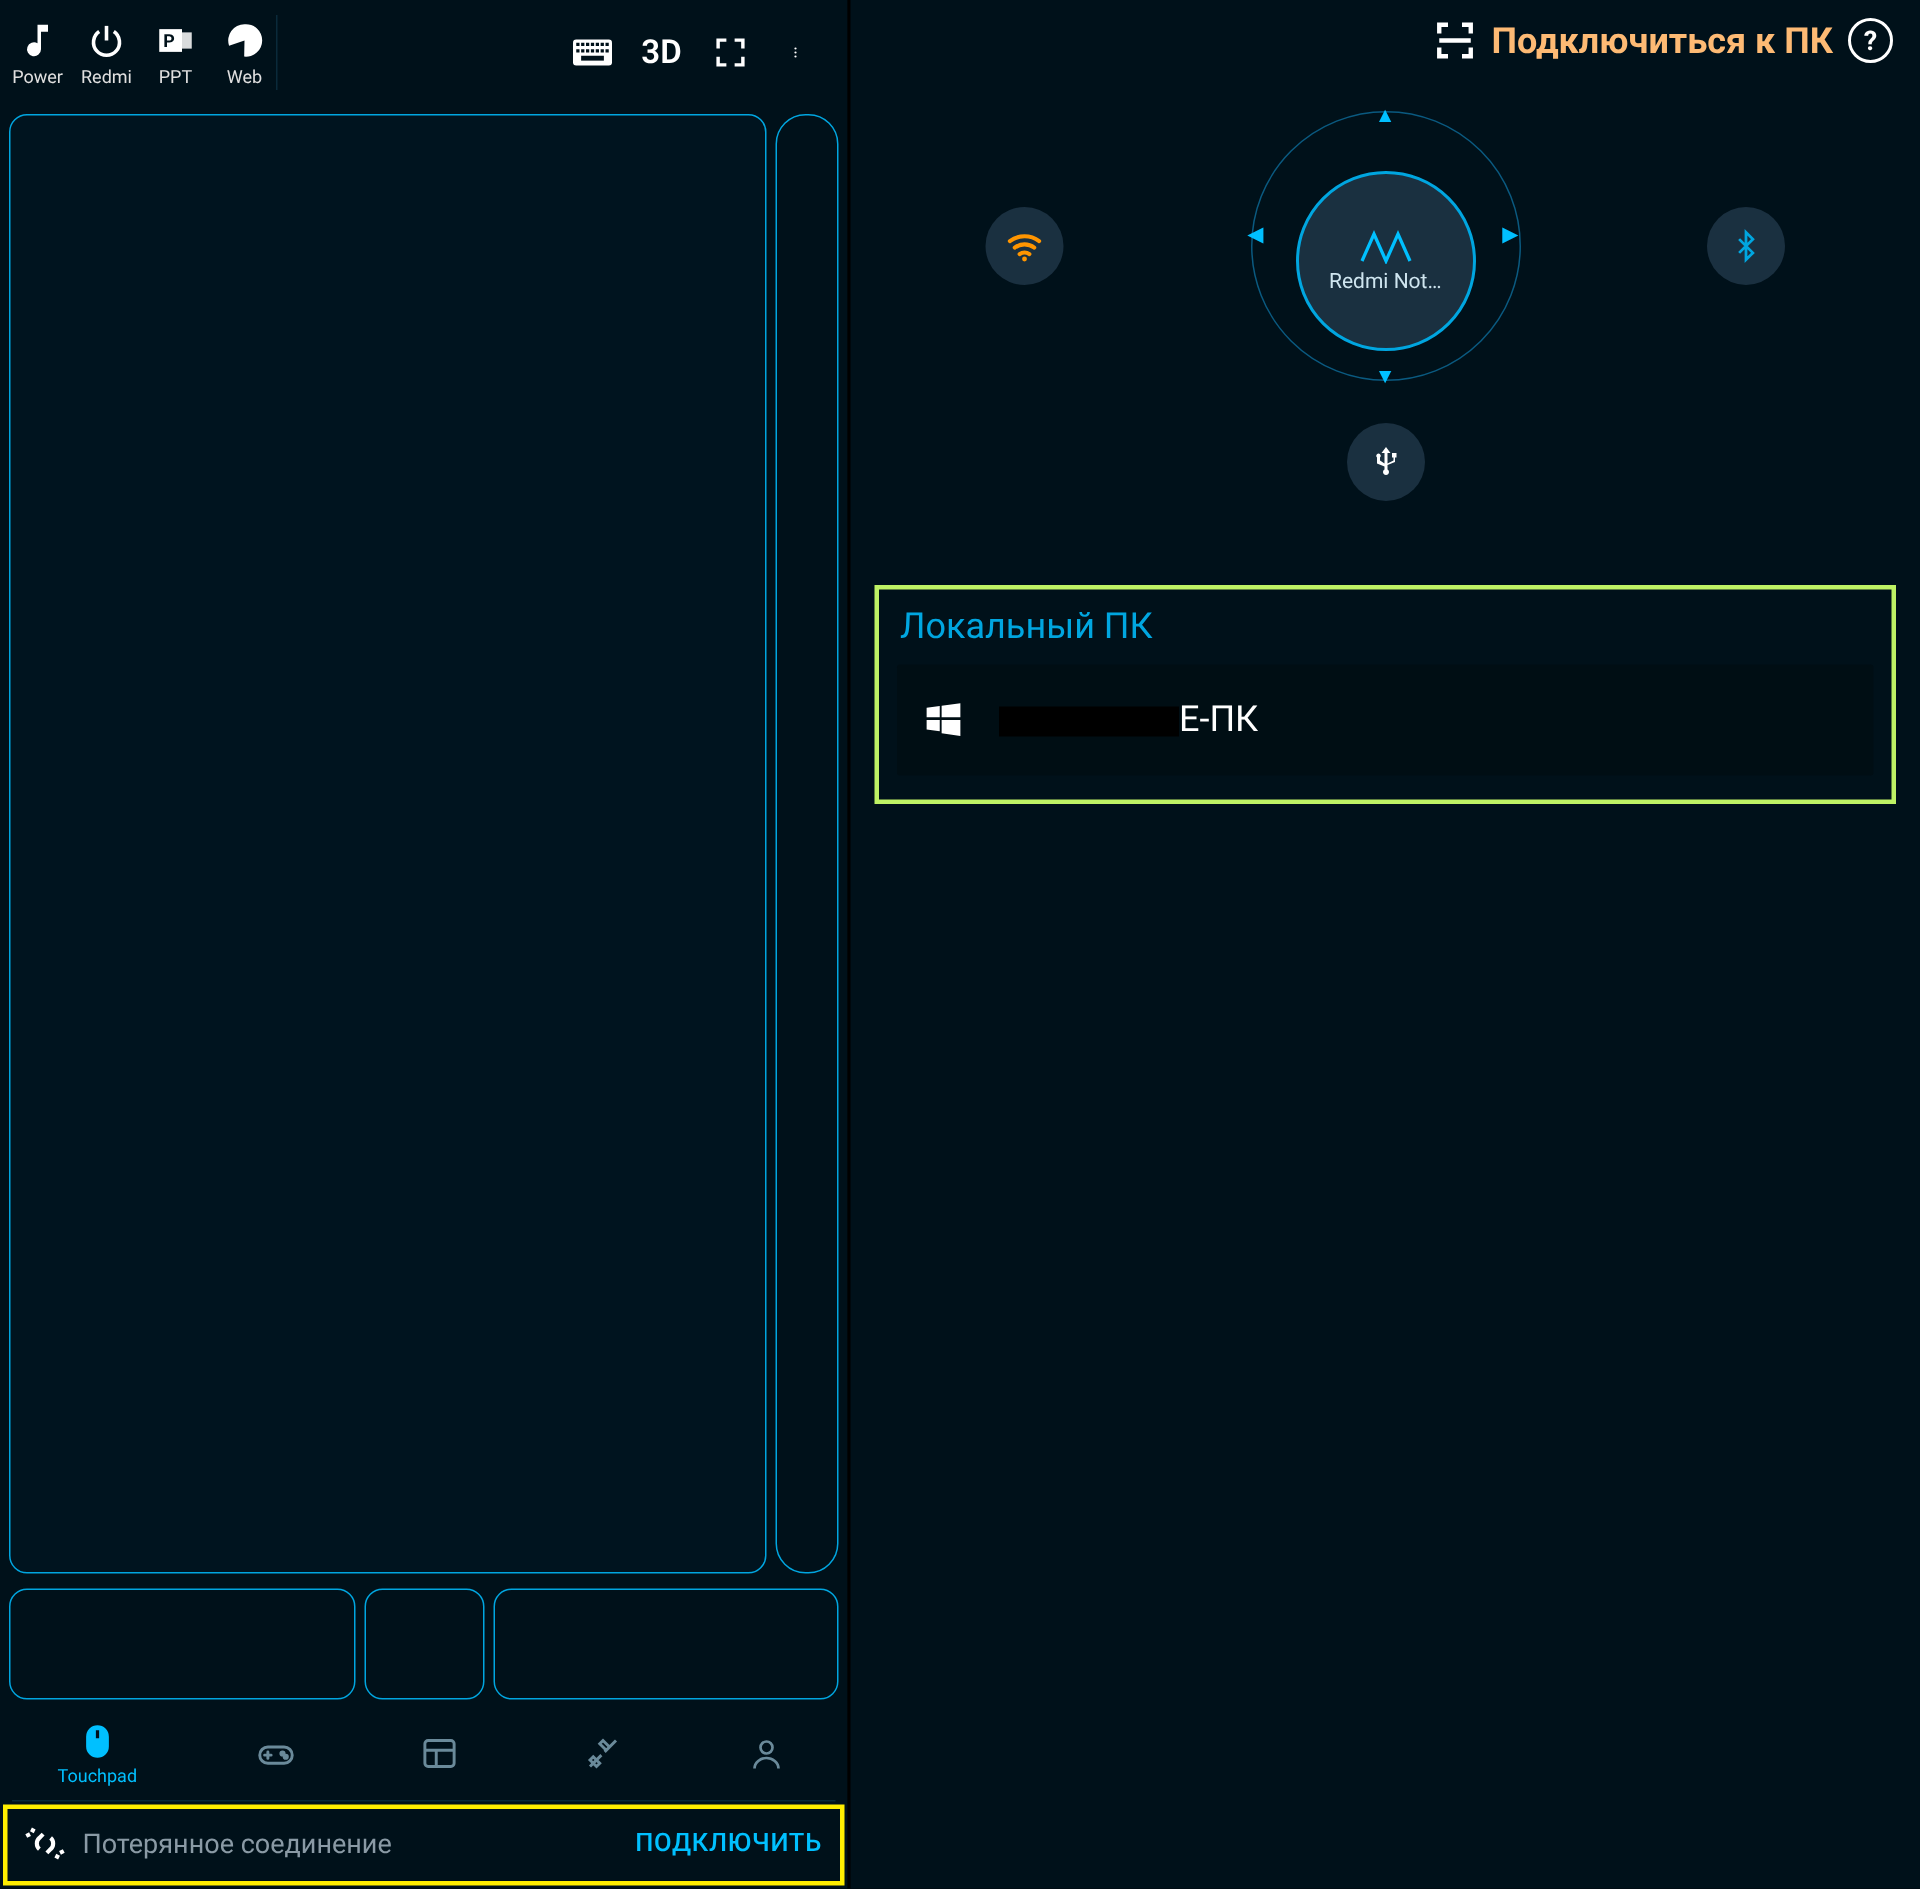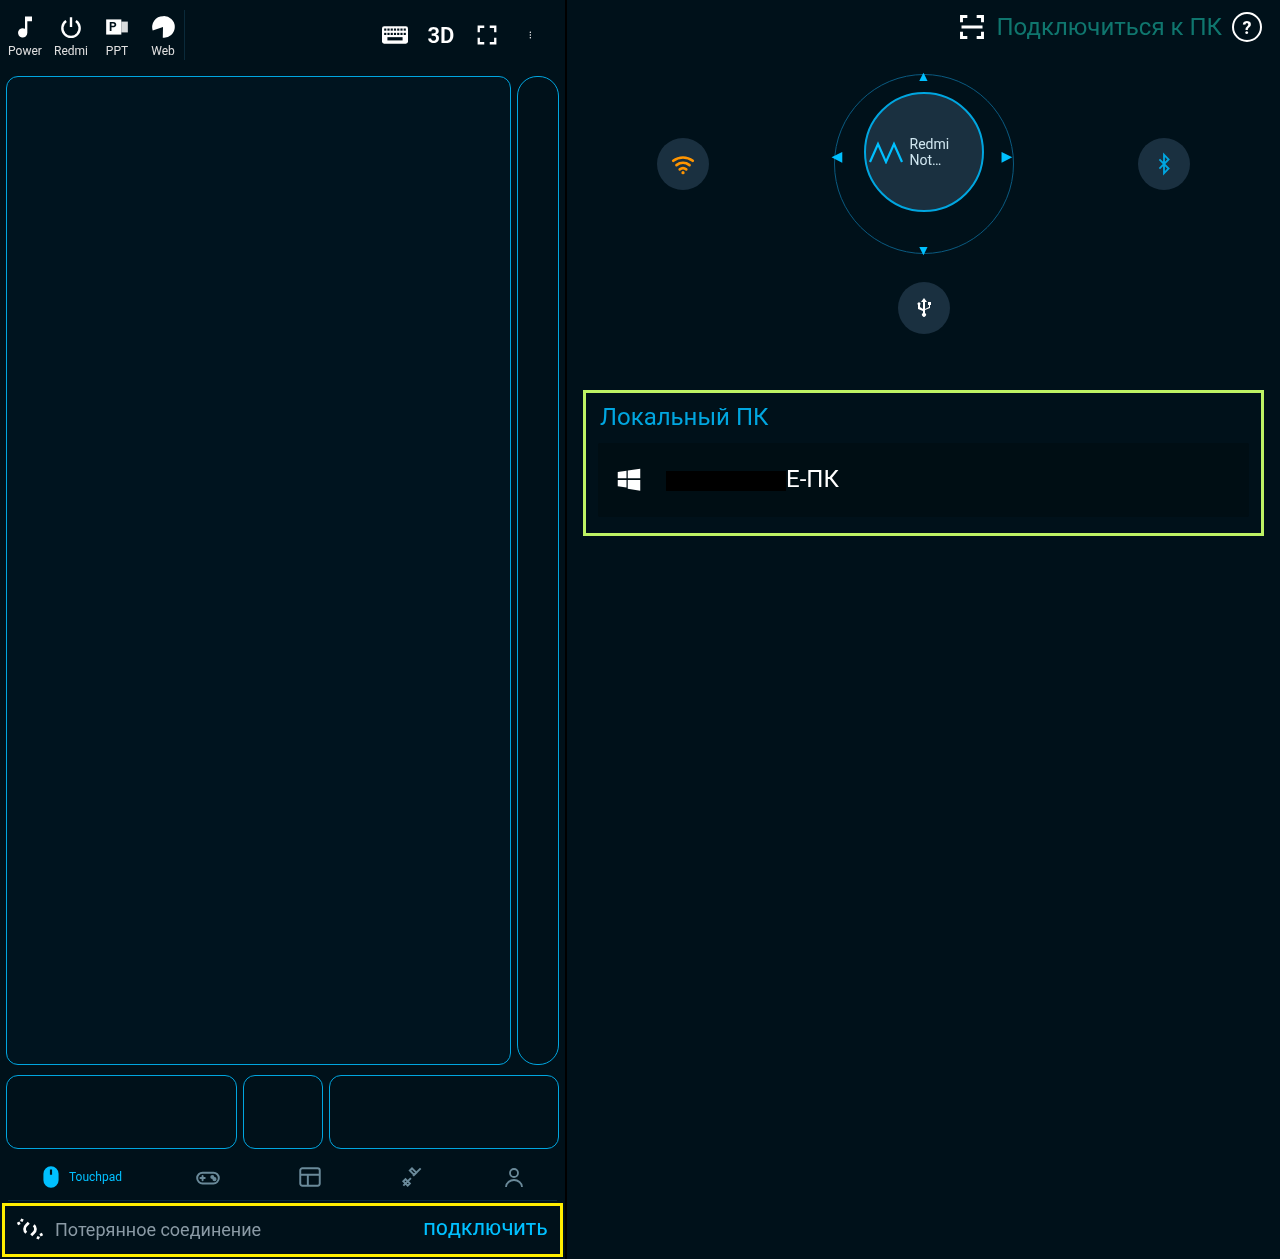--- a/index.html
+++ b/index.html
@@ -23,39 +23,39 @@
   .scroll-strip { width: 42px; border: 1.5px solid #00a6e0; border-radius: 20px; position: relative; display: flex; align-items: center; justify-content: center; padding: 60px 0; }
   .scroll-bar { width: 8px; flex: 1; background: #00c0ff; border-radius: 4px; }
 
   .touchpad-buttons { display: flex; gap: 6px; padding: 10px 6px 8px 6px; }
   .tp-btn { flex: 1; height: 74px; border: 1.5px solid #00a6e0; border-radius: 12px; background: transparent; cursor: pointer; }
   .tp-btn.mid { flex: 0 0 80px; }
 
   
   .bottom-nav { display: flex; justify-content: space-around; align-items: center; padding: 6px 0 10px 0; position: relative; }
   .bottom-nav::before { content:""; position:absolute; left:8px; right:8px; bottom:0; height:1px; background:#0a2a3a; }
-  .nav-item { display: flex; flex-direction: row; align-items: center; gap: 2px; color: #6a8a9a; cursor: pointer; }
+  .nav-item { display: flex; flex-direction: column; align-items: center; gap: 2px; color: #6a8a9a; cursor: pointer; }
   .nav-item.active { color: #00c0ff; }
   .nav-item .ico { width: 32px; height: 28px; display: flex; align-items: center; justify-content: center; }
   .nav-item .lbl { font-size: 12px; }
 
   
   .status-bar { display: flex; align-items: center; gap: 10px; padding: 8px 12px 10px 10px; border: 3px solid #ffee00; margin: 2px; }
   .status-text { font-size: 18px; color: #8a9aa5; flex: 1; white-space: nowrap; overflow: hidden; }
   .status-btn { font-size: 17px; font-weight: 500; color: #00c0ff; cursor: pointer; letter-spacing: 0.5px; }
 
   
   .right-header { display: flex; align-items: center; justify-content: flex-end; gap: 10px; padding: 12px 18px; }
-  .right-header .title { font-size: 24px; font-weight: 400; color: #0f766e; }
+  .right-header .title { font-size: 24px; font-weight: 700; color: #fdba74; }
   .help-circle { width: 30px; height: 30px; border: 2.5px solid #fff; border-radius: 50%; display: flex; align-items: center; justify-content: center; font-weight: 700; font-size: 18px; cursor: pointer; }
 
   
   .radar-wrap { position: relative; height: 310px; margin-top: 10px; }
   .radar-ring { position: absolute; left: 50%; top: 10px; transform: translateX(-50%); width: 180px; height: 180px; border: 1px solid #0a5a80; border-radius: 50%; }
-  .radar-center { position: absolute; left: 50%; top: 28px; transform: translateX(-50%); width: 120px; height: 120px; border: 2px solid #00a6e0; border-radius: 50%; background: #1a3040; display: flex; flex-direction: row; align-items: center; justify-content: center; gap: 4px; }
+  .radar-center { position: absolute; left: 50%; top: 50px; transform: translateX(-50%); width: 120px; height: 120px; border: 2px solid #00a6e0; border-radius: 50%; background: #1a3040; display: flex; flex-direction: column; align-items: center; justify-content: center; gap: 4px; }
   .radar-center .logo { color: #00c0ff; font-size: 28px; font-weight: 700; letter-spacing: -2px; }
   .radar-center .devname { font-size: 14px; color: #cfe5ef; }
   .arrow { position: absolute; color: #00c0ff; font-size: 14px; }
   .arrow.up    { left: 50%; top: 4px; transform: translateX(-50%); }
   .arrow.down  { left: 50%; top: 178px; transform: translateX(-50%); }
   .arrow.left  { left: calc(50% - 92px); top: 92px; transform: translateY(-50%); }
   .arrow.right { left: calc(50% + 78px); top: 92px; transform: translateY(-50%); }
 
   .side-bubble { position: absolute; width: 52px; height: 52px; border-radius: 50%; background: #1a3040; display: flex; align-items: center; justify-content: center; cursor: pointer; }
   .side-bubble.wifi { left: 90px; top: 74px; }

